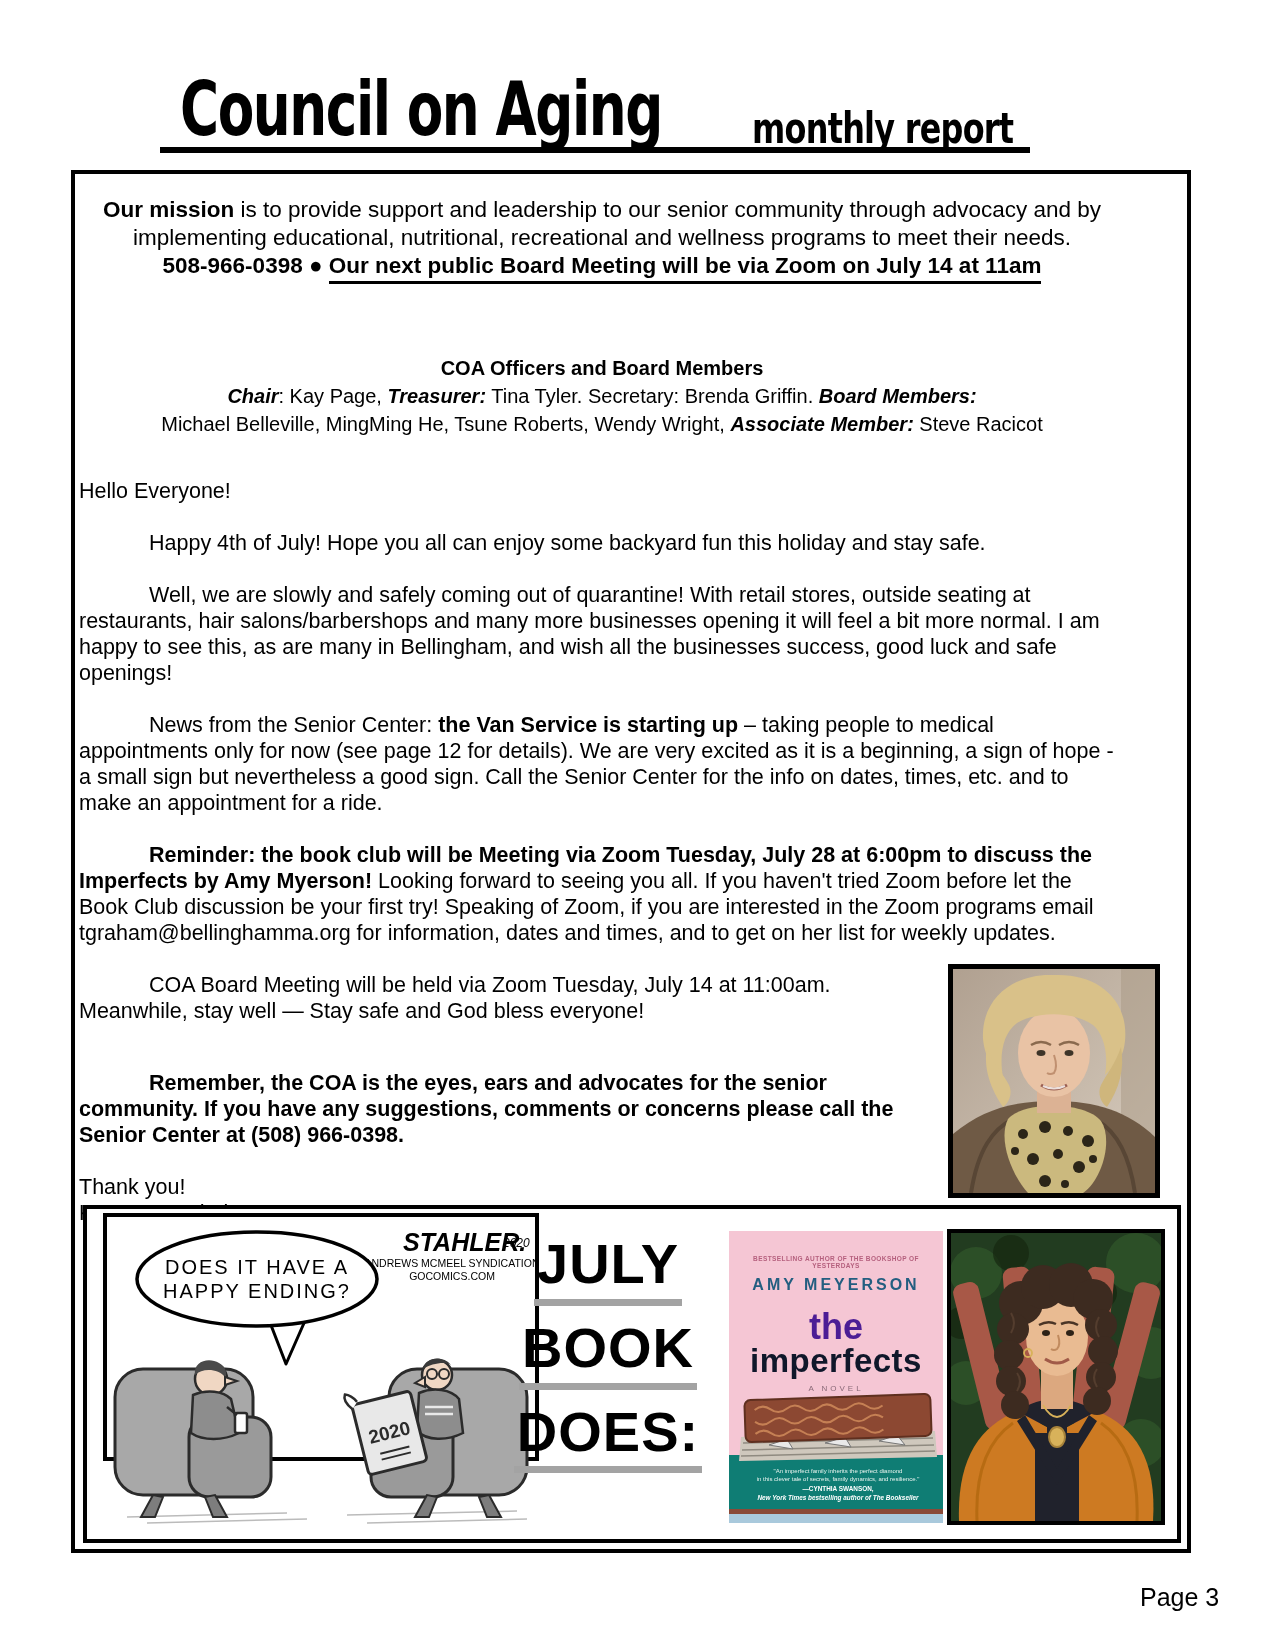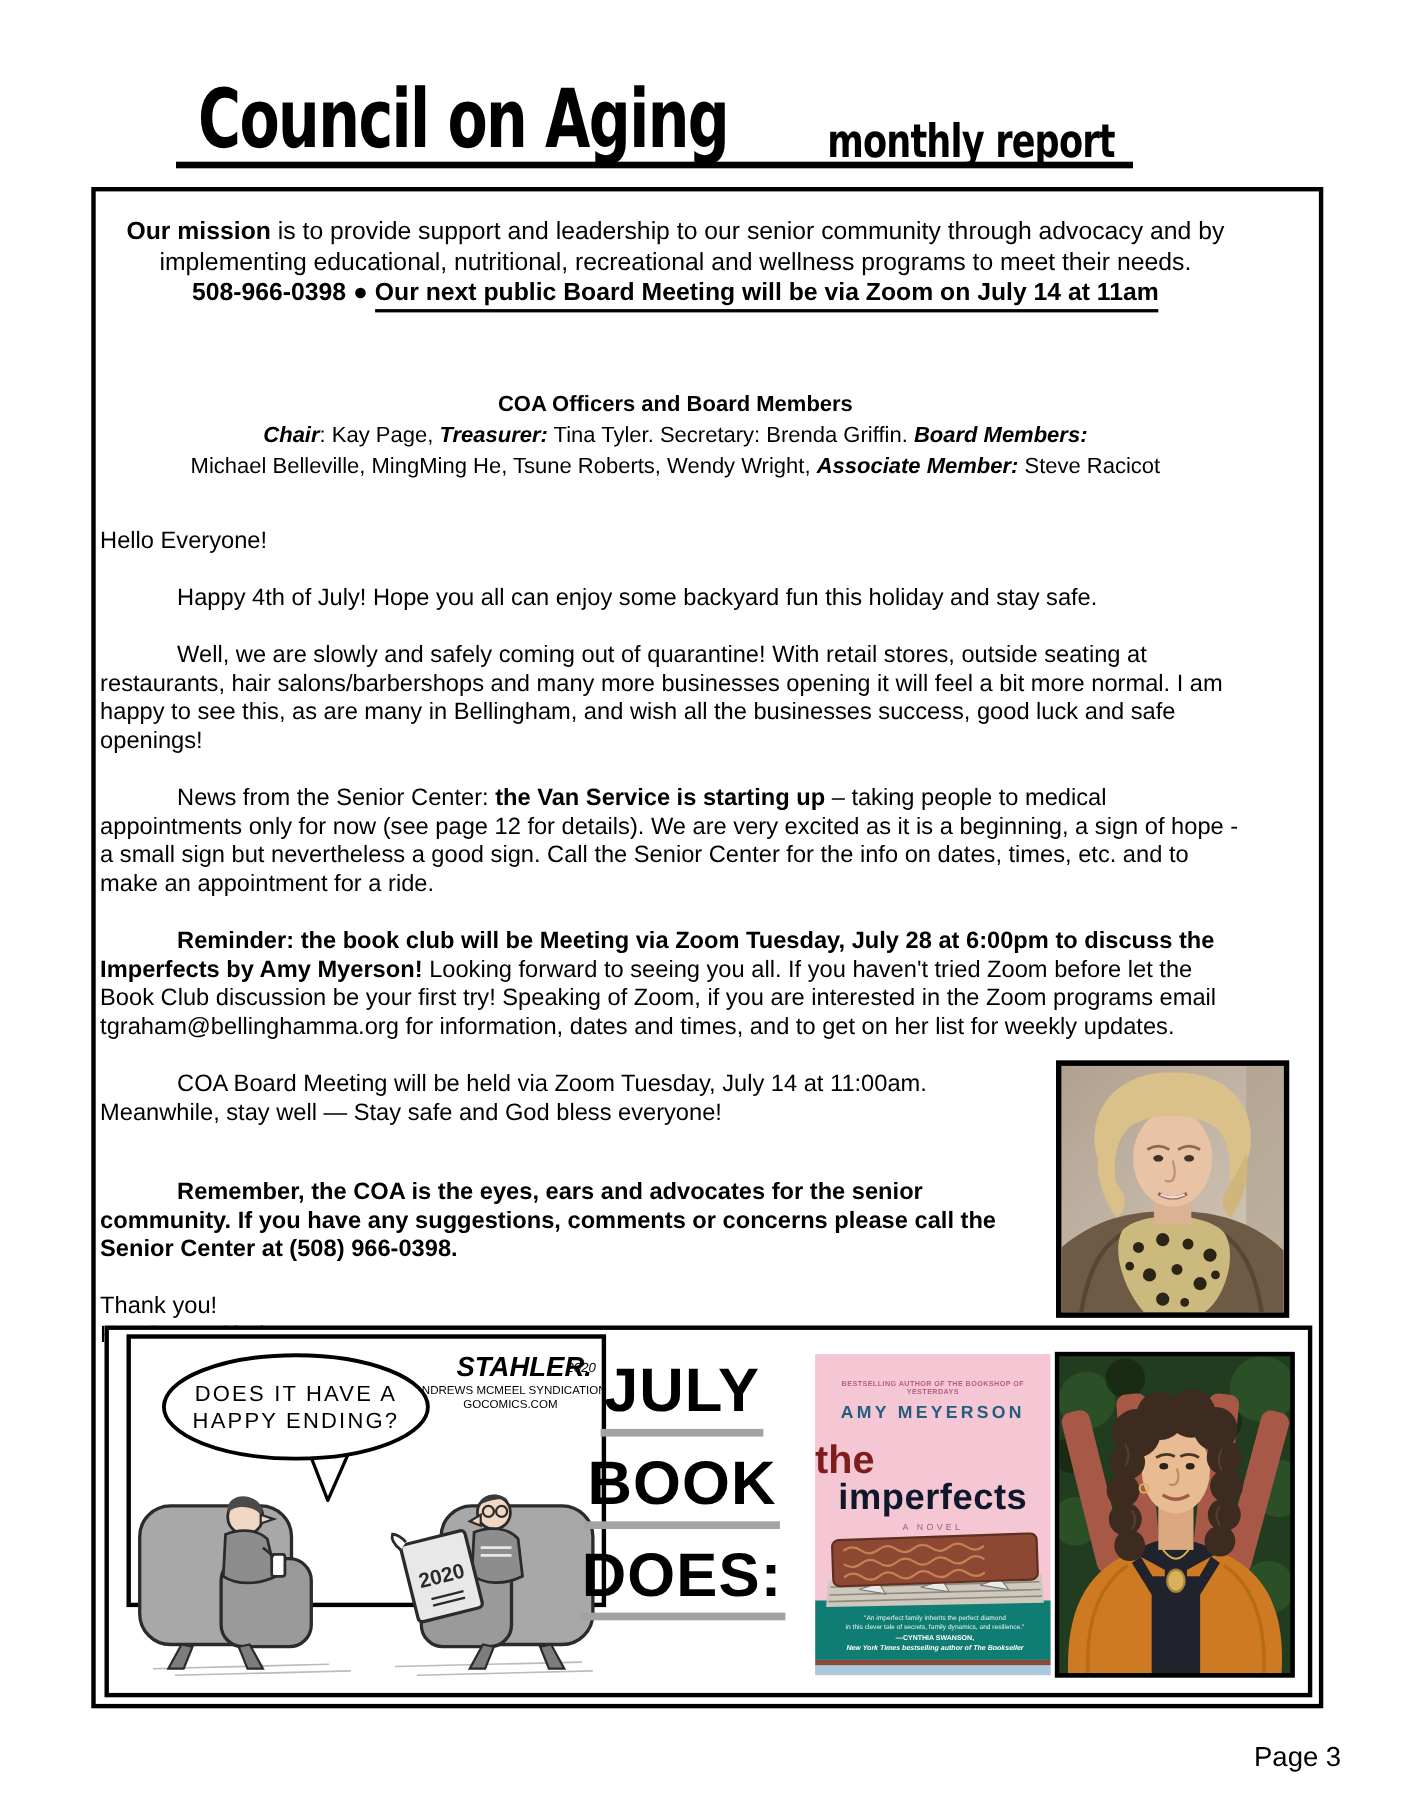--- a/index.html
+++ b/index.html
@@ -10,21 +10,21 @@
   
   .hdr-title { position:absolute; left:180px; top:66px; font-family:"DejaVu Sans", sans-serif;
                font-size:74px; font-weight:bold; letter-spacing:-2px; white-space:nowrap;
                transform:scaleX(0.72); transform-origin:left top; }
   .hdr-sub   { position:absolute; left:752px; top:104px; font-family:"DejaVu Sans", sans-serif;
                font-size:42px; font-weight:bold; letter-spacing:-1px; white-space:nowrap;
                transform:scaleX(0.76); transform-origin:left top; }
   .hdr-rule  { position:absolute; left:160px; top:147px; width:870px; height:6px; background:#000; }
 
   
-  .main-box { position:absolute; left:83px; top:170px; width:1120px; height:1383px;
+  .main-box { position:absolute; left:71px; top:170px; width:1120px; height:1383px;
               border:4px solid #000; background:#fff; }
   .content  { padding:22px 62px 0 4px; }
 
   .mission { text-align:center; font-size:22.5px; line-height:28px; }
   .mission .b { font-weight:bold; }
   .mission .u { display:inline-block; border-bottom:3px solid #000; padding-bottom:1px; }
 
   .officers { text-align:center; font-size:20px; line-height:28px; margin-top:70px; }
   .officers .head { font-weight:bold; }
   .it { font-style:italic;font-weight:bold; }
@@ -49,22 +49,22 @@
   .club-title .line { display:inline-block; font-size:56px; font-weight:bold; letter-spacing:1px;
                       border-bottom:7px solid #a3a3a3; padding:0 3px 5px 3px; margin-bottom:13px;
                       line-height:1.05; }
 
   .cover { position:absolute; left:642px; top:22px; width:214px; height:292px;
            background:#f5c6d4; overflow:hidden; }
   .cover .tagline { margin-top:24px; text-align:center; font-size:6.5px; font-weight:bold;
                     color:#b5607e; letter-spacing:.4px; }
   .cover .author  { margin-top:7px; text-align:center; font-size:16px; font-weight:bold;
                     color:#235e80; letter-spacing:3px; }
-  .cover .t1 { margin-top:16px; text-align:left; font-size:36px; font-weight:bold;
-               color:#7f1d1d; line-height:.95; }
+  .cover .t1 { margin-top:16px; text-align:center; font-size:36px; font-weight:bold;
+               color:#4c1d95; line-height:.95; }
   .cover .t2 { text-align:center; font-size:33px; font-weight:bold; color:#0f172a;
                line-height:1.05; letter-spacing:.5px; }
   .cover .novel { margin-top:5px; text-align:center; font-size:8px; color:#8a6a78;
                   letter-spacing:3px; }
   .cover .stack { position:absolute; left:0; bottom:0; width:218px; height:130px; }
 
   .author-photo { position:absolute; left:860px; top:20px; width:218px; height:296px;
                   border:4px solid #000; background:#223c20; overflow:hidden; }
 
   .page-num { position:absolute; left:1140px; top:1583px; font-size:25px; }

